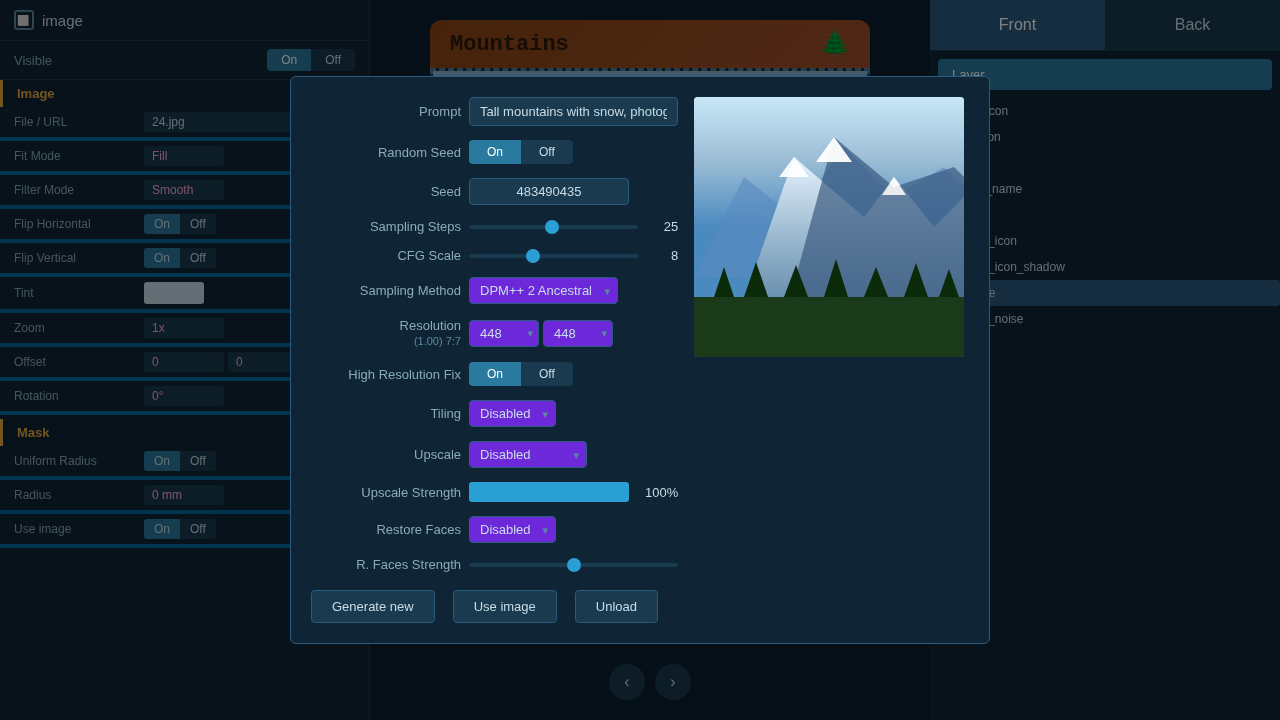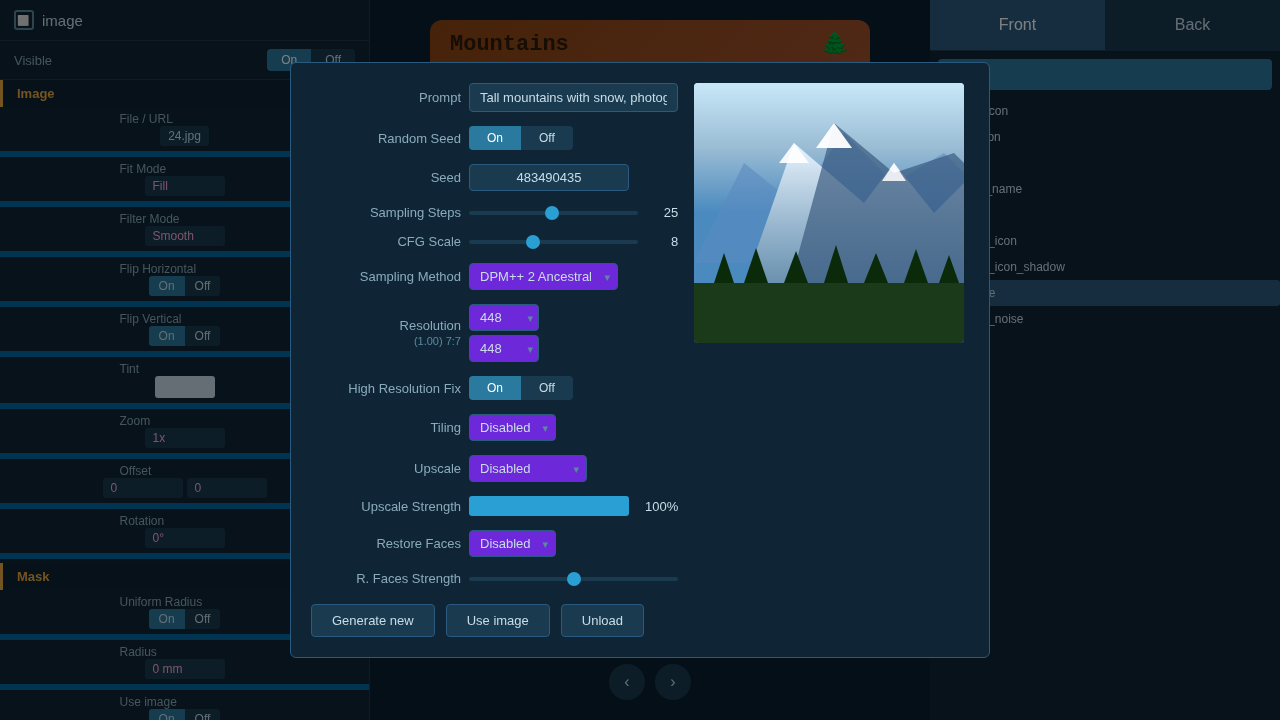--- a/index.html
+++ b/index.html
@@ -78,22 +78,21 @@
       font-weight: bold;
       font-size: 13px;
       border-left: 3px solid #e8a840;
       background: #0d2233;
     }
 
     .prop-row {
       display: flex;
       align-items: center;
       padding: 5px 14px;
-      border-bottom: 6px solid #0369a1;
-      flex-direction: column;
+      border-bottom: 4px solid #0369a1;
     }
     .prop-label {
       color: #8aabbb;
       width: 130px;
       flex-shrink: 0;
       font-size: 12px;
     }
     .prop-value {
       background: #1a3a4f;
       color: #f9a8d4;
@@ -398,21 +397,20 @@
       top: 50%;
       transform: translateY(-50%);
       color: #5a8a9f;
       pointer-events: none;
       font-size: 11px;
     }
     .res-group {
       display: flex;
       align-items: center;
       gap: 4px;
-      flex-direction: column;
     }
     .res-select-wrapper {
       position: relative;
       display: inline-block;
     }
     .res-select-wrapper::after {
       content: '▾';
       position: absolute;
       right: 6px;
       top: 50%;
@@ -438,21 +436,21 @@
       background: #2a9fd4;
       border-radius: 3px;
     }
     .upscale-pct {
       color: #c8dde8;
       font-size: 13px;
       margin-left: 8px;
     }
     .modal-buttons {
       display: flex;
-      gap: 11px;
+      gap: 18px;
       justify-content: flex-start;
       margin-top: 4px;
     }
     .modal-btn {
       padding: 8px 20px;
       border: 1px solid #2a5a7f;
       border-radius: 4px;
       background: #1a3a4f;
       color: #c8dde8;
       font-size: 13px;

